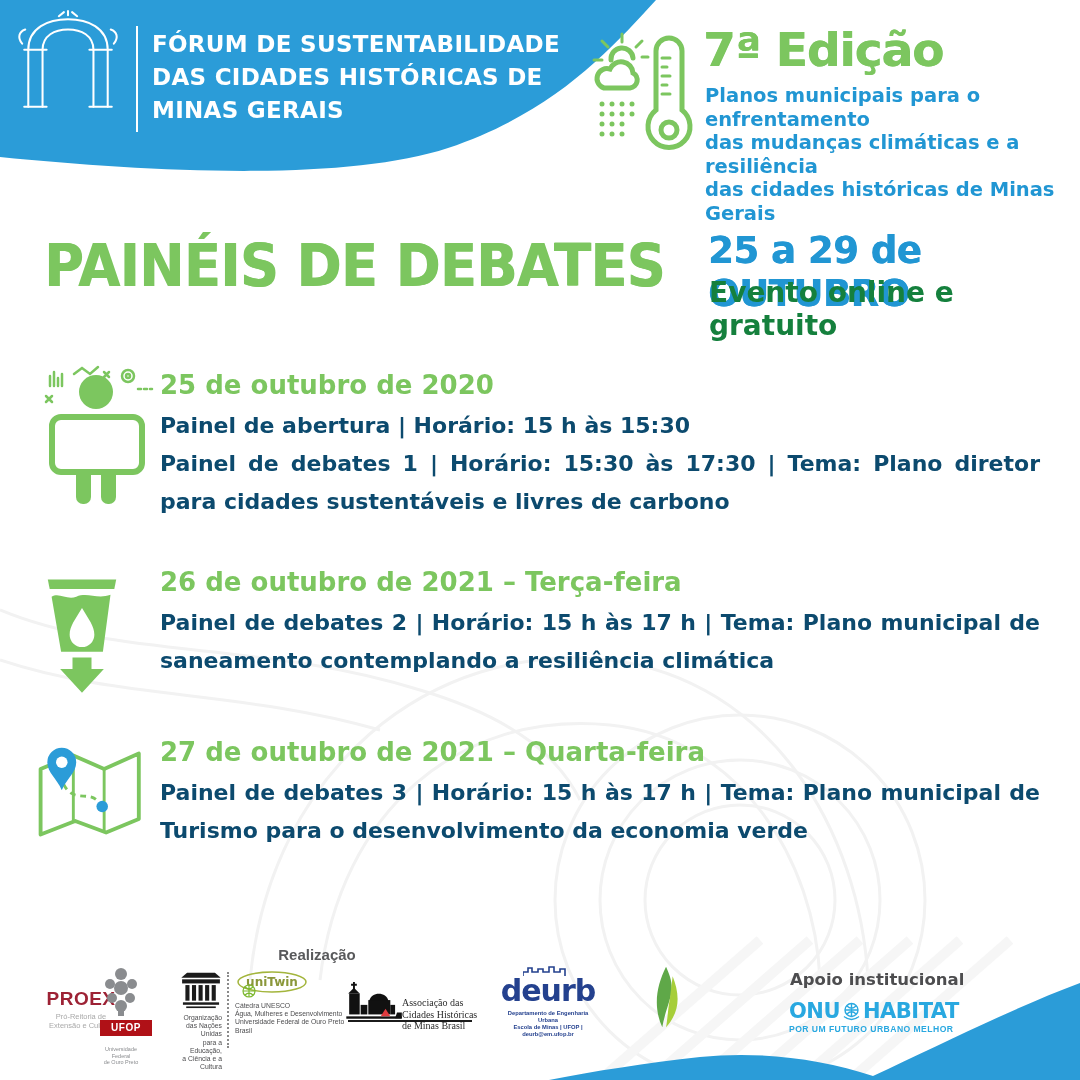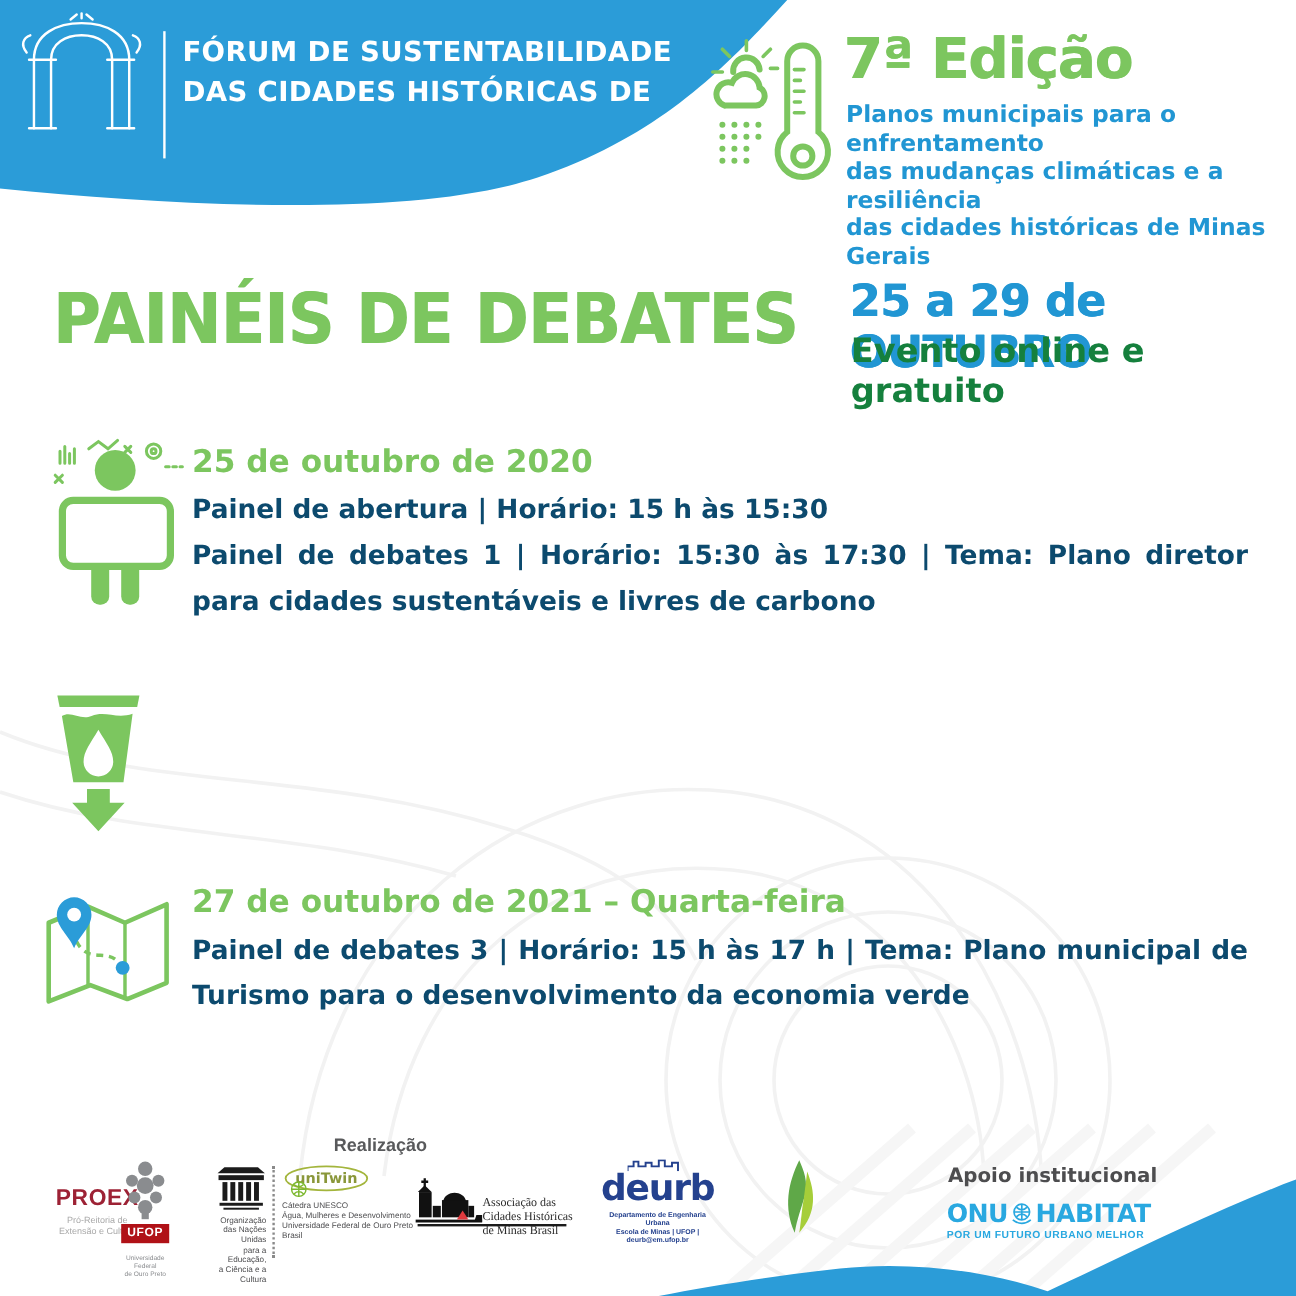--- a/index.html
+++ b/index.html
@@ -29,21 +29,21 @@
   .ev1{top:368px;} .ev2{top:565px;} .ev3{top:735px;}
   .icon1{left:40px;top:362px;} .icon2{left:44px;top:572px;} .icon3{left:34px;top:742px;}
 
   
   .realizacao{left:252px;top:946px;width:130px;text-align:center;font-size:15px;font-weight:bold;color:#58595B;}
   .apoio{left:790px;top:970px;font-size:16.5px;font-weight:bold;color:#4D4D4F;font-family:"DejaVu Sans",sans-serif;}
   .proex{left:42px;top:988px;width:78px;text-align:center;}
   .proex-name{font-size:19px;font-weight:bold;color:#9D2235;letter-spacing:.5px;}
   .proex-sub{font-size:7.5px;color:#A9A9A9;line-height:9px;margin-top:2px;}
   .ufop{left:100px;top:964px;width:42px;text-align:center;}
-  .ufop-box{margin:2px auto 10px;width:40px;height:16px;background:#B01117;color:#fff;font-size:10px;font-weight:bold;line-height:16px;letter-spacing:.5px;}
+  .ufop-box{margin:2px auto 10px;width:52px;height:16px;background:#B01117;color:#fff;font-size:10px;font-weight:bold;line-height:16px;letter-spacing:.5px;}
   .ufop-cap{font-size:5.5px;color:#8A8C8F;line-height:6.5px;margin-top:2px;}
   .unesco{left:176px;top:970px;width:46px;}
   .unesco-lines{margin-top:4px;font-size:6.8px;color:#4D4D4F;line-height:8.2px;text-align:right;}
   .dotsep{left:227px;top:972px;height:76px;width:0;border-left:2px dotted #8a8a8a;}
   .unitwin{left:235px;top:970px;width:110px;}
   .unitwin-lines{margin-top:4px;font-size:6.8px;color:#4D4D4F;line-height:8.2px;}
   .achm{left:346px;top:980px;}
   .achm-text{left:402px;top:987px;width:78px;font-family:"Liberation Serif",serif;font-size:10px;line-height:11.5px;color:#2b2b2b;margin-top:10px;}
   .achm-line{left:348px;top:1020px;width:124px;height:2px;background:#1b1b1b;}
   .deurb{left:498px;top:966px;width:100px;text-align:center;}
@@ -93,20 +93,21 @@
       <path d="M12,40 H34 M76,40 H98"></path>
       <path d="M10,34 C5,28 7,22 13,20 M100,34 C105,28 103,22 97,20"></path>
       <path d="M46,7 L51,3 M55,6 V2 M64,7 L59,3"></path>
     </g>
   </svg>
   <div class="abs vsep"></div>
 
   <div class="abs header-title">
     <div>FÓRUM DE SUSTENTABILIDADE</div>
     <div>DAS CIDADES HISTÓRICAS DE</div>
+    <div>MINAS GERAIS</div>
   </div>
 
   <svg class="abs thermo" width="105" height="130" viewBox="0 0 105 130">
     <g stroke="#7CC65F" stroke-width="5" fill="none" stroke-linecap="round">
       <path d="M64,27 a13,13 0 0 1 26,0 V86 a21,21 0 1 1 -26,0 Z"></path>
       <circle cx="77" cy="106" r="8"></circle>
       <g stroke-width="3">
         <path d="M70,34 h8 M70,43 h5 M70,52 h8 M70,61 h5 M70,70 h8"></path>
         <path d="M30,18 V10 M16,23 L10,17 M44,23 L50,17 M10,36 H2 M50,33 h6"></path>
       </g>
@@ -168,20 +169,24 @@
 
   <svg class="abs icon2" width="76" height="132" viewBox="0 0 80 135">
     <g fill="#7CC65F">
       <path d="M4,6 H76 L74,16 H6 Z"></path>
       <path d="M8,24 C16,19 24,28 34,24 C46,19 56,27 70,22 L62,82 H18 Z"></path>
       <path d="M30,88 h20 v12 h13 L40,125 L17,100 h13 Z"></path>
     </g>
     <path d="M40,36 C47,48 53,55 53,64 a13,13 0 1 1 -26,0 C27,55 33,48 40,36 Z" fill="#fff"></path>
   </svg>
 
+  <div class="abs event-text ev2">
+    <div class="event-date">26 de outubro de 2021 – Terça-feira</div>
+    <div class="session">Painel de debates 2 | Horário: 15 h às 17 h | Tema: Plano municipal de saneamento contemplando a resiliência climática</div>
+  </div>
 
   <svg class="abs icon3" width="122" height="104" viewBox="0 0 125 108">
     <path d="M6,28 L40,14 L72,28 L108,12 L108,80 L74,94 L42,82 L6,96 Z" fill="#fff" stroke="#7CC65F" stroke-width="4" stroke-linejoin="round"></path>
     <path d="M40,22 V82 M72,28 V94" stroke="#7CC65F" stroke-width="3" fill="none"></path>
     <path d="M30,44 C40,64 56,50 66,62" stroke="#7CC65F" stroke-width="3" stroke-dasharray="6 5" fill="none"></path>
     <circle cx="70" cy="67" r="6" fill="#2B9CD8"></circle>
     <path d="M28,6 a15,15 0 0 1 15,15 c0,11 -10,17 -15,29 c-5,-12 -15,-18 -15,-29 a15,15 0 0 1 15,-15 Z" fill="#2B9CD8"></path>
     <circle cx="28" cy="21" r="6" fill="#fff"></circle>
   </svg>
 

